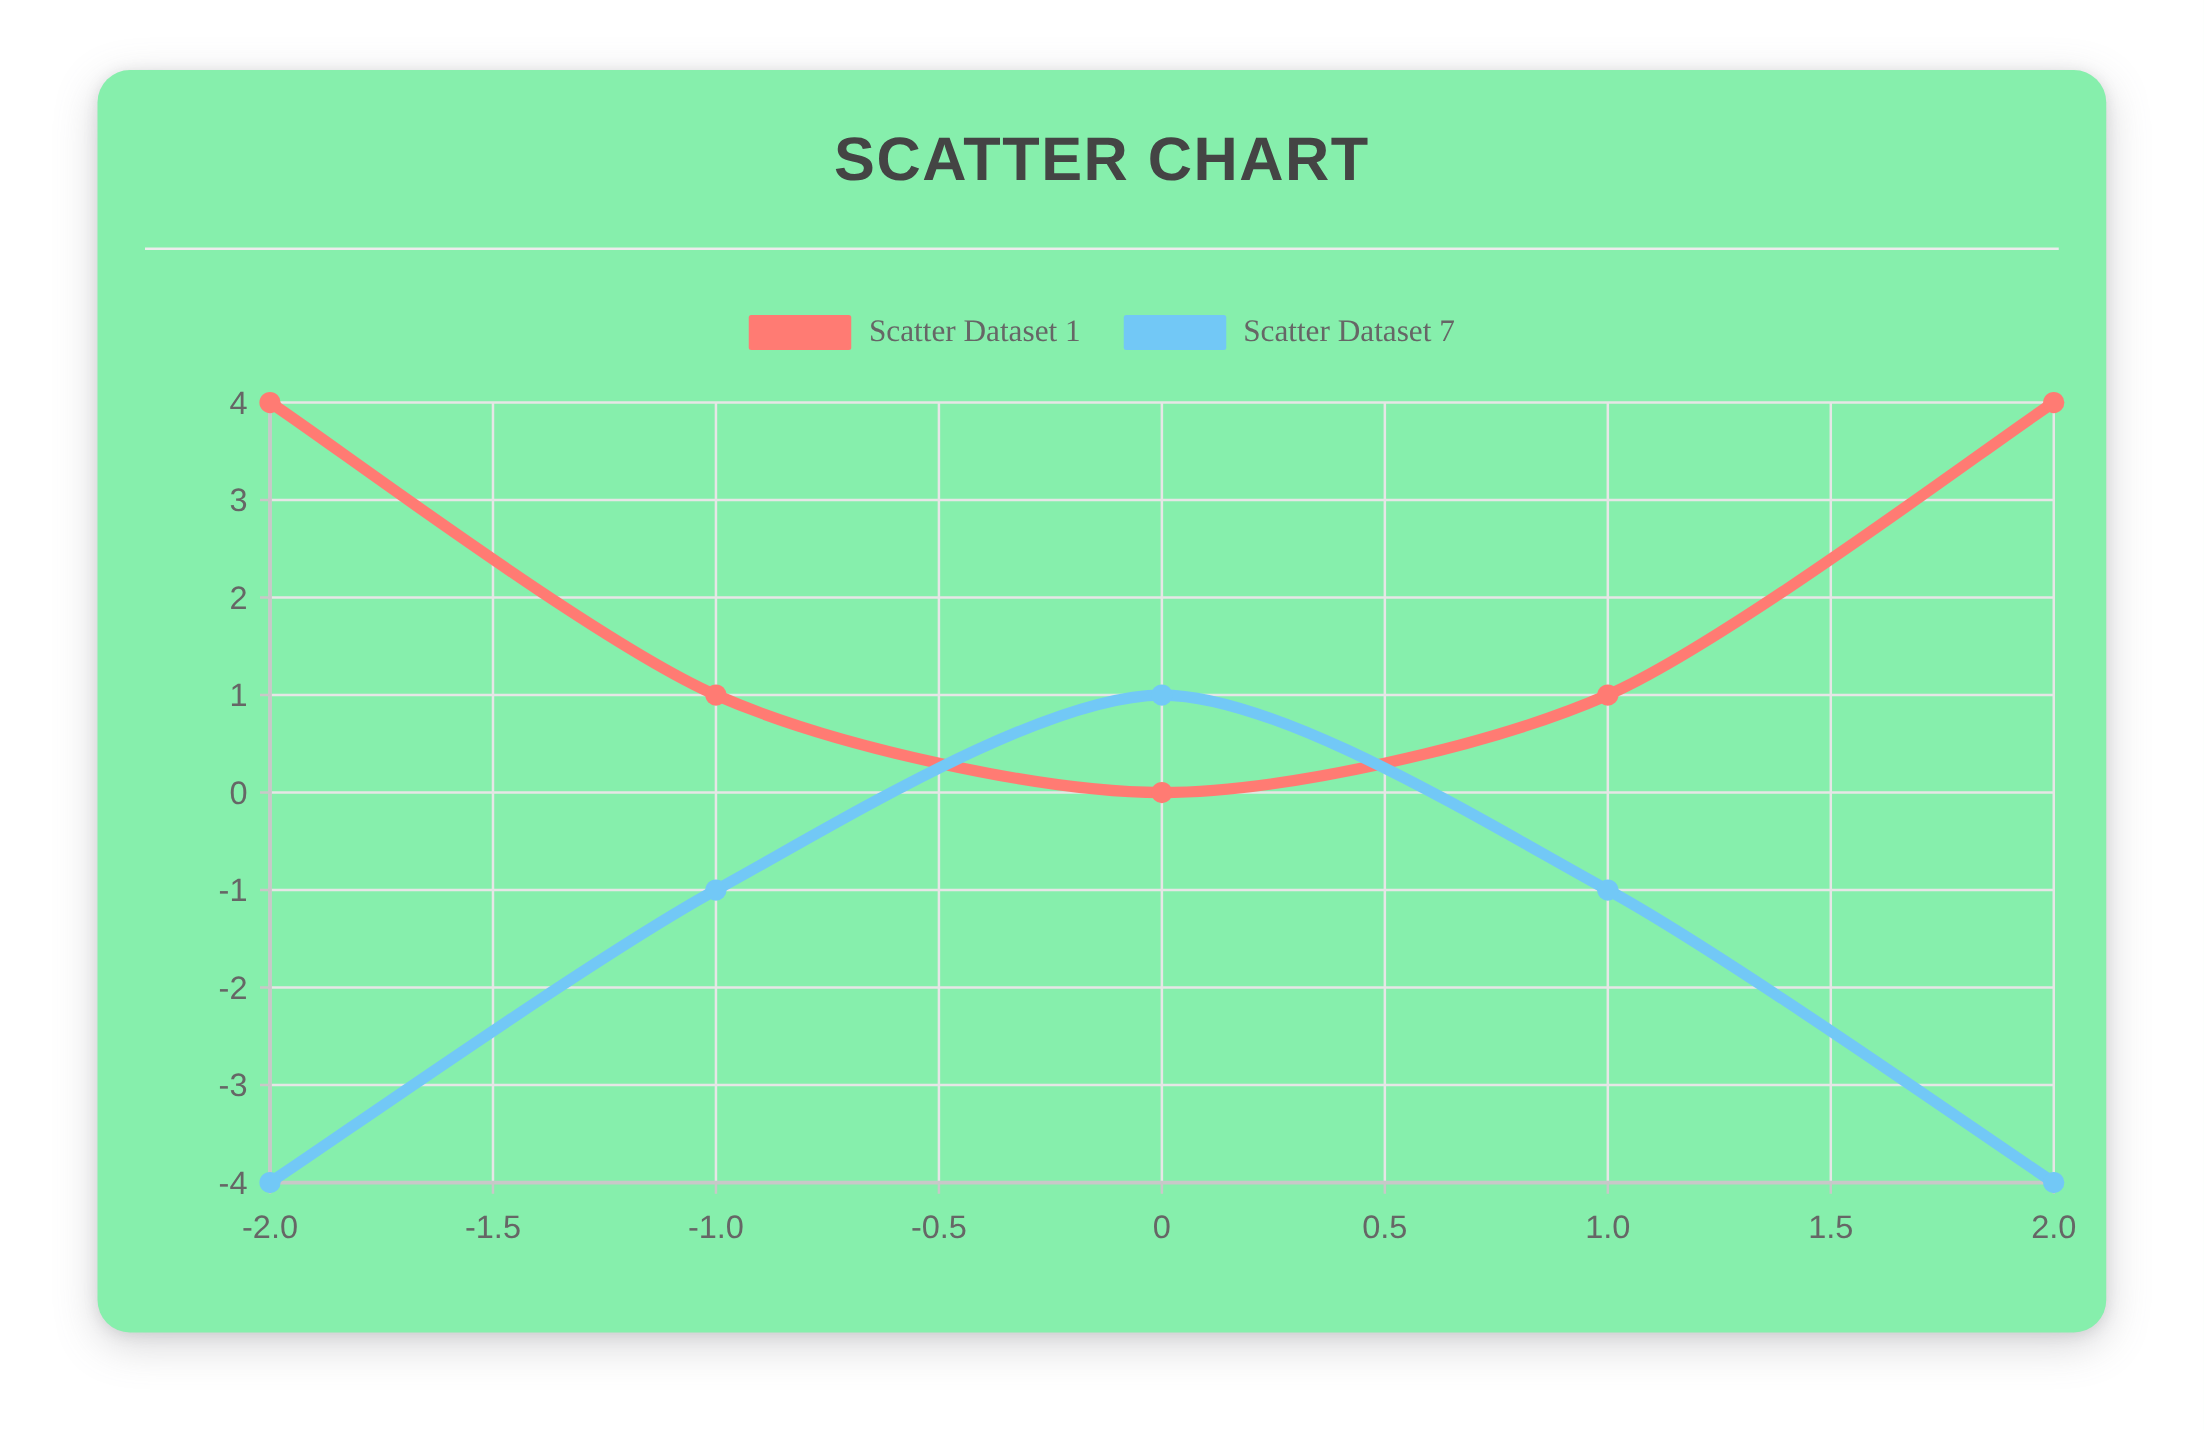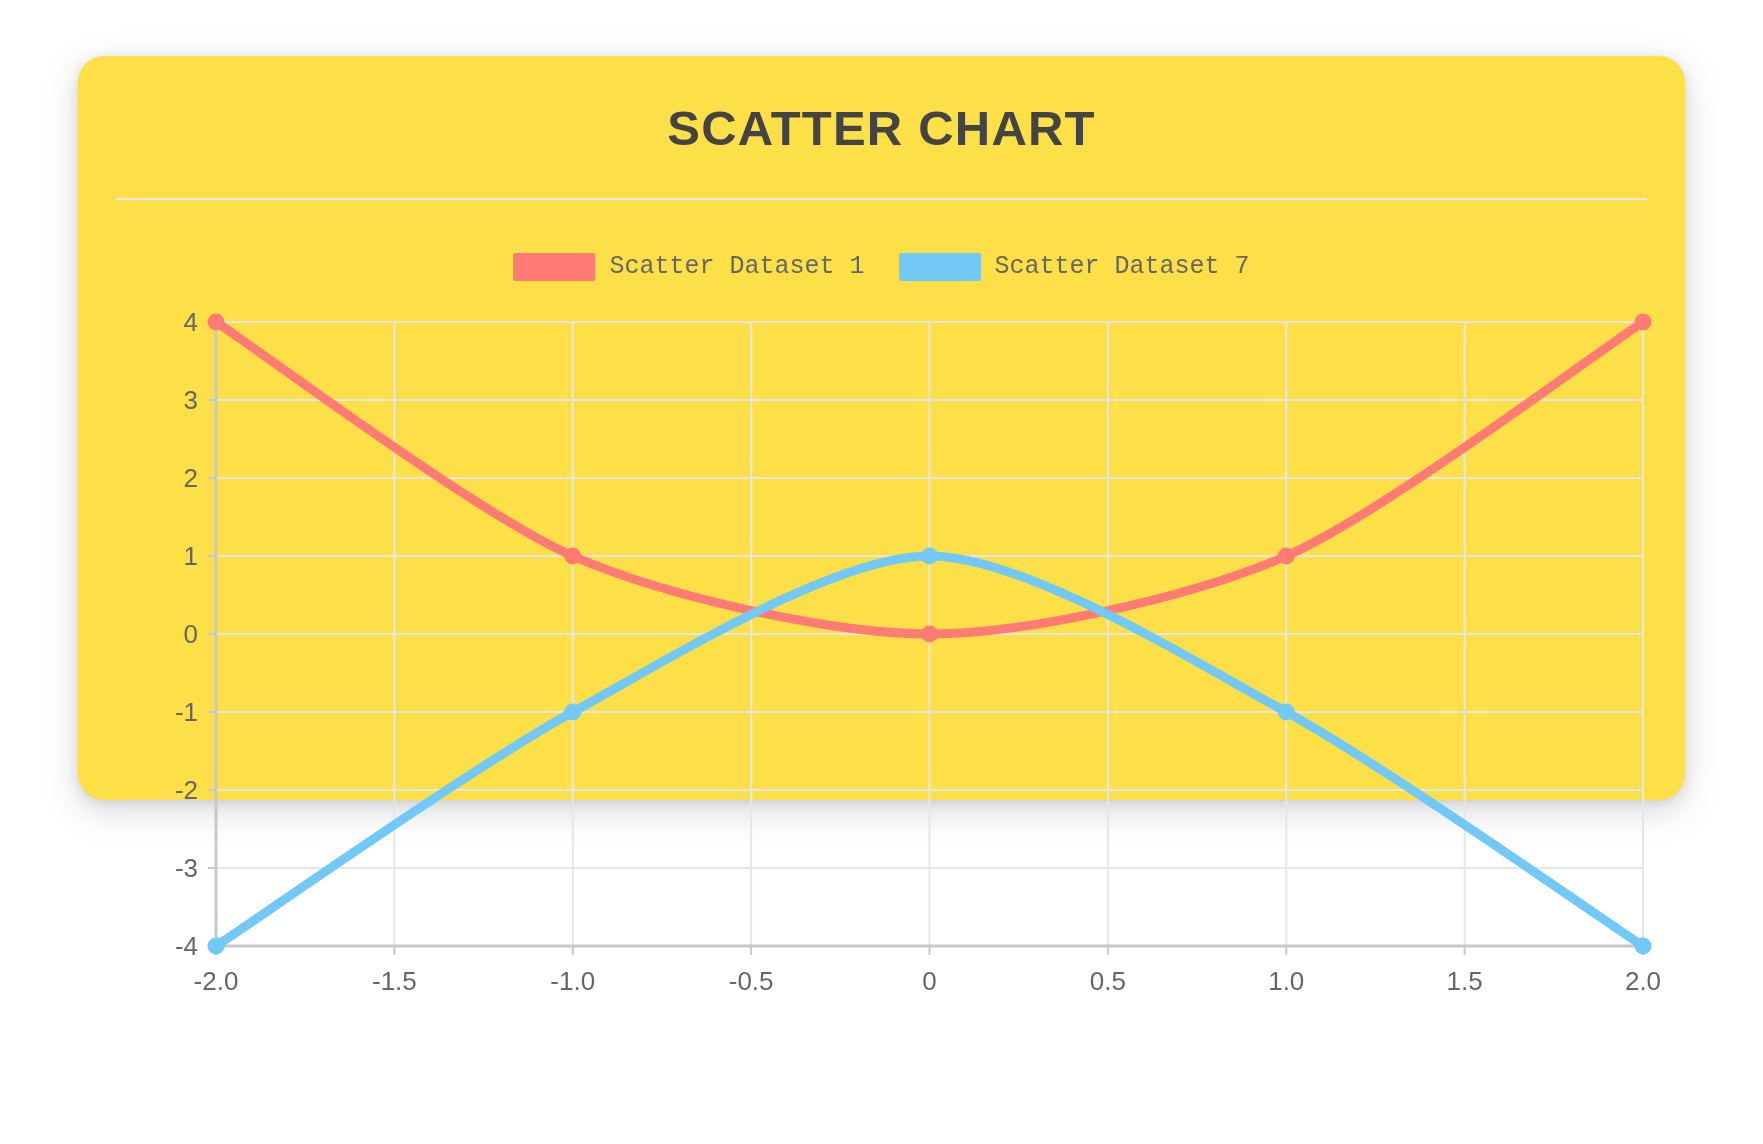--- a/index.html
+++ b/index.html
@@ -13,22 +13,22 @@
     width: 1763px;
     height: 1144px;
     background: #ffffff;
     overflow: hidden;
   }
   .card {
     position: absolute;
     left: 78px;
     top: 56px;
     width: 1607px;
-    height: 744px;
-    background: #fde047;
+    height: 1010px;
+    background: #86efac;
     border-radius: 26px;
     box-shadow: 0 10px 34px rgba(120,120,125,0.30), 0 2px 10px rgba(120,120,125,0.18);
     box-sizing: border-box;
   }
   .card-title {
     position: absolute;
     left: 0;
     top: 44px;
     width: 100%;
     text-align: center;
@@ -62,21 +62,21 @@
     gap: 14px;
   }
   .legend-swatch {
     width: 82px;
     height: 28px;
     border-radius: 2px;
   }
   .legend-label {
     font-size: 25px;
     color: #666666;
-    font-family: Liberation Mono, monospace;
+    font-family: Liberation Serif, serif;
     white-space: nowrap;
   }
   .plot-wrap {
     position: absolute;
     left: 0;
     top: 232px;
     width: 1607px;
     height: 740px;
   }
   .plot-svg {

